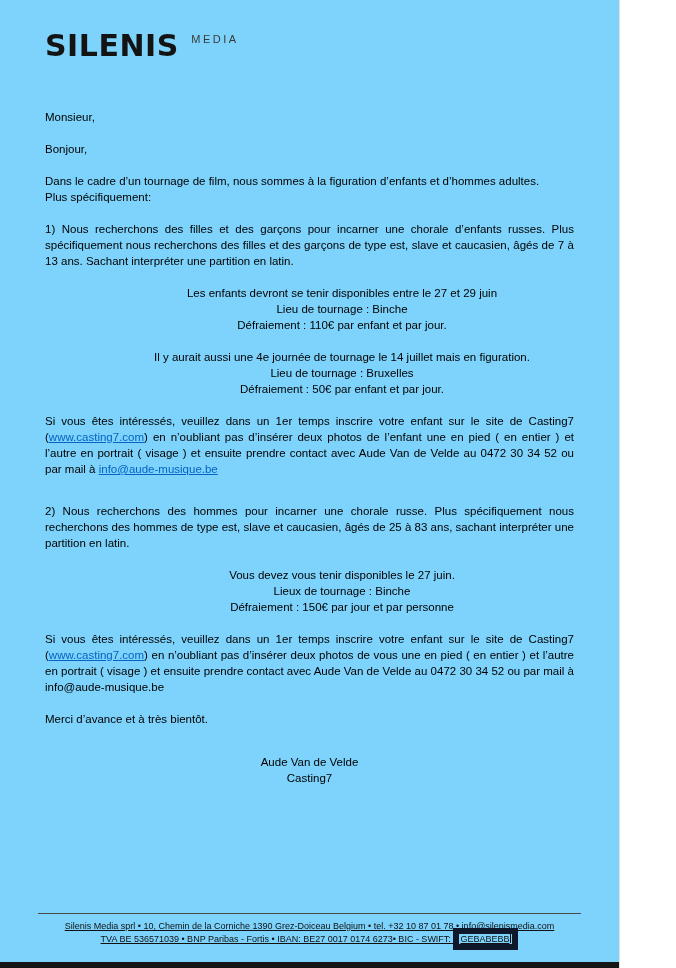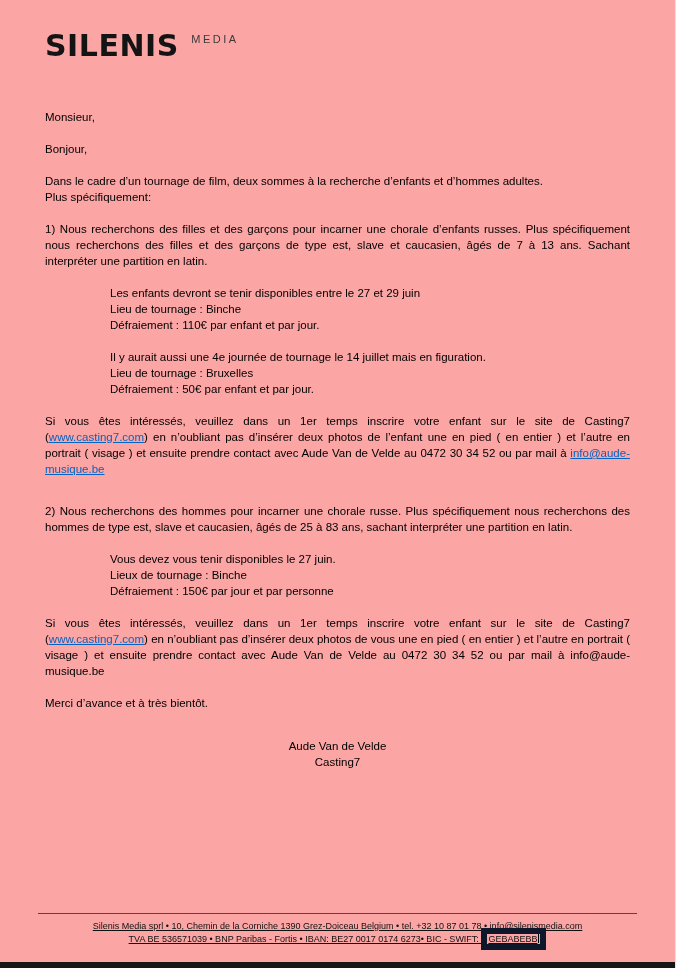--- a/index.html
+++ b/index.html
@@ -1,20 +1,20 @@
 <!DOCTYPE html>
 <html><head>
 <meta charset="utf-8">
 <style>
   html, body { margin: 0; padding: 0; background: #ffffff; }
   .page {
     position: relative;
-    width: 676px;
+    width: 620px;
     height: 968px;
-    background: #fca5a5;
+    background: #7dd3fc;
     box-sizing: border-box;
     padding: 28px 45px 0 45px;
     font-family: "Liberation Sans", sans-serif;
     color: #000;
     overflow: hidden;
     border-right: 1px solid #e4e4e4;
   }
   .logo-row { margin-bottom: 46px; white-space: nowrap; }
   .logo-main {
     font-family: "DejaVu Sans", "Liberation Sans", sans-serif;
@@ -29,21 +29,21 @@
     letter-spacing: 2.5px;
     color: #3a3a3a;
     margin-left: 8px;
     vertical-align: top;
     padding-top: 5px;
   }
   .doc { font-size: 11.5px; line-height: 16px; }
   .doc p { margin: 0 0 16px 0; }
   .line { display: block; }
   .justify { text-align: justify; }
-  .indent { margin-left: 65px; }
+  .indent { margin-left: 65px; text-align: center; }
   .block { margin-bottom: 16px; }
   .gap-lg { margin-bottom: 26px !important; }
   a.link { color: #0563c1; cursor: pointer; }
   .signature { text-align: center; margin-top: 27px; }
   .footer {
     position: absolute;
     left: 38px;
     right: 38px;
     bottom: 22px;
     text-align: center;
@@ -86,21 +86,21 @@
 
   <main class="doc">
 
     <p>
       <span class="line">Monsieur,</span>
     </p>
 
     <p>Bonjour,</p>
 
     <p>
-      <span class="line">Dans le cadre d’un tournage de film, deux sommes à la recherche d’enfants et d’hommes adultes.</span>
+      <span class="line">Dans le cadre d’un tournage de film, nous sommes à la figuration d’enfants et d’hommes adultes.</span>
       <span class="line">Plus spécifiquement:</span>
     </p>
 
     <p class="justify">1) Nous recherchons des filles et des garçons pour incarner une chorale d’enfants russes. Plus spécifiquement nous recherchons des filles et des garçons de type est, slave et caucasien, âgés de 7 à 13 ans. Sachant interpréter une partition en latin.</p>
 
     <div class="indent block">
       <span class="line">Les enfants devront se tenir disponibles entre le 27 et 29 juin</span>
       <span class="line">Lieu de tournage : Binche</span>
       <span class="line">Défraiement : 110€ par enfant et par jour.</span>
     </div>

